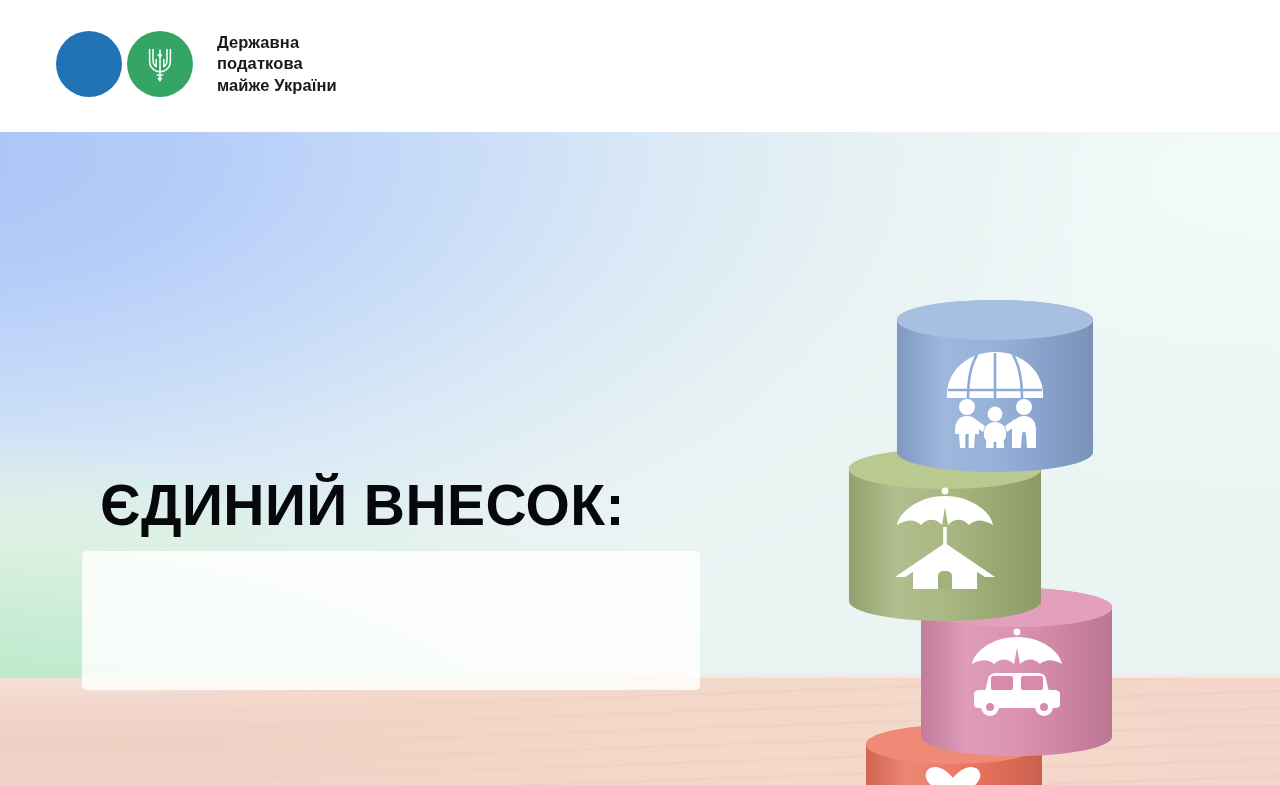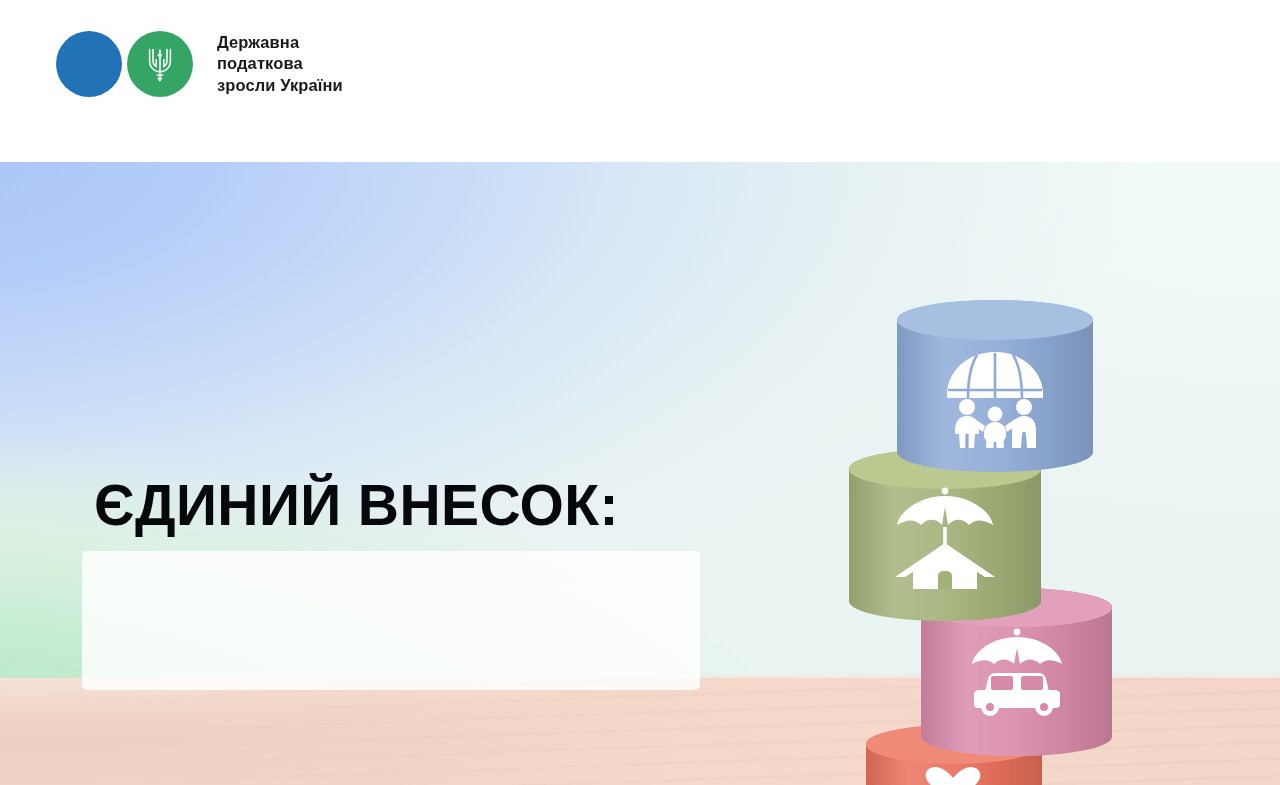--- a/index.html
+++ b/index.html
@@ -18,21 +18,21 @@
     width: 1280px;
     height: 785px;
     overflow: hidden;
     background: #ffffff;
   }
 
   
   #header {
     position: absolute;
     left: 0; top: 0;
-    width: 1280px; height: 162px;
+    width: 1280px; height: 132px;
     background: #ffffff;
     z-index: 40;
   }
   #logo {
     position: absolute;
     left: 56px; top: 31px;
     display: flex;
     align-items: center;
   }
   .logo-circle {
@@ -121,21 +121,21 @@
       rgba(246,226,216,0) 2%,
       rgba(246,226,216,0.5) 24%,
       rgba(247,228,218,0.95) 48%,
       rgba(247,228,218,1) 100%);
     filter: blur(2.2px);
   }
 
   
   #headline {
     position: absolute;
-    left: 94px; top: 344px;
+    left: 100px; top: 344px;
     font-size: 57px;
     font-weight: bold;
     color: #07080c;
     letter-spacing: 0.4px;
     line-height: 66px;
     white-space: nowrap;
     z-index: 12;
   }
   #subtitle-panel {
     position: absolute;
@@ -237,21 +237,21 @@
             <path d="M18.8 14.6 L18.8 21.0"></path>
             <path d="M11.6 26.6 L18.4 26.6"></path>
             <path d="M12.4 30.0 L17.6 30.0"></path>
             <path d="M13.2 33.0 L16.8 33.0 L15 36.0 Z" fill="#ffffff" stroke-width="1"></path>
           </g>
         </svg>
       </div>
       <div id="logo-text">
         <div>Державна</div>
         <div>податкова</div>
-        <div>зросли України</div>
+        <div>майже України</div>
       </div>
     </div>
   </div>
 
   <div id="banner">
 
     <div class="bg-layer" id="bg-cyanwash"></div>
     <div class="bg-layer" id="bg-blue"></div>
     <div class="bg-layer" id="bg-green"></div>
 

